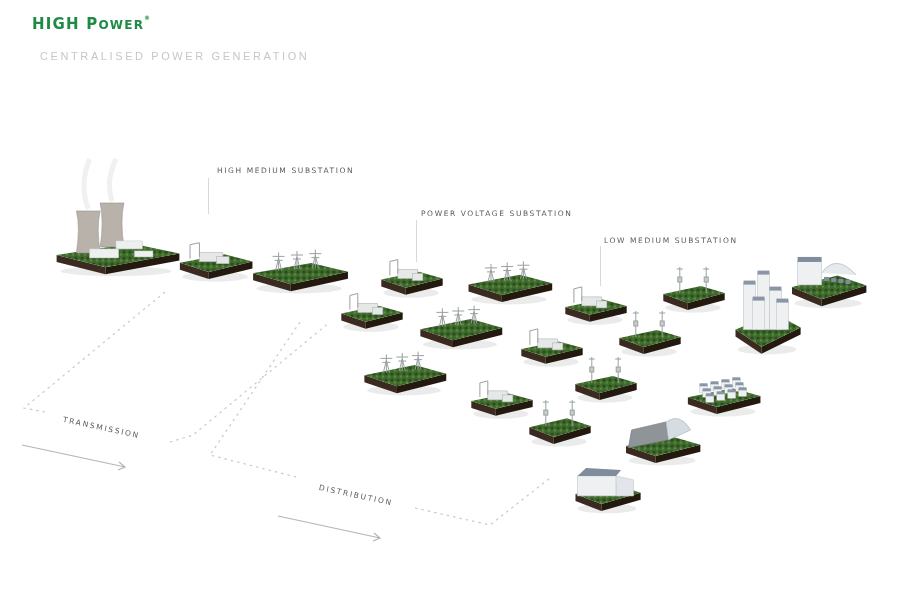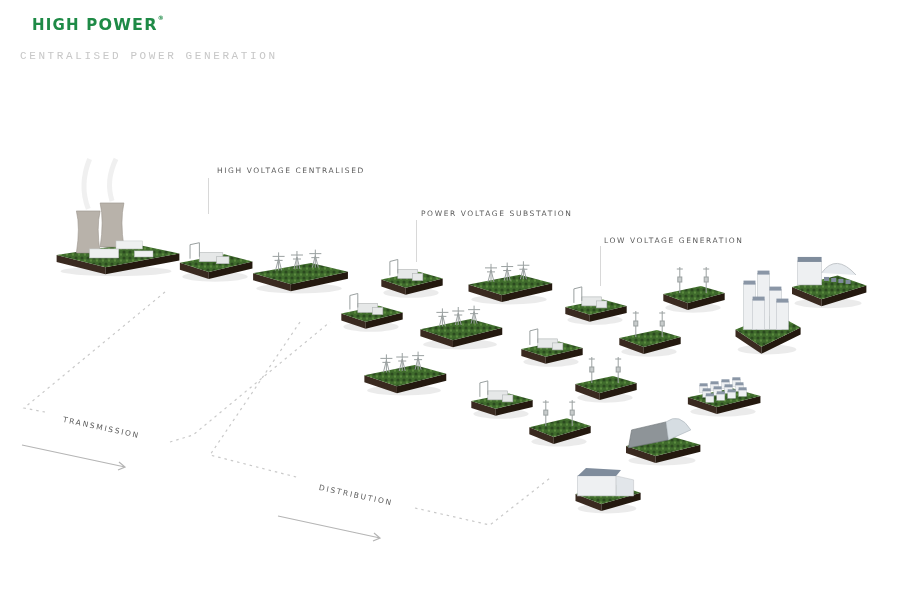--- a/index.html
+++ b/index.html
@@ -1,42 +1,42 @@
 <!DOCTYPE html>
 <html><head>
 <meta charset="utf-8">
 <style>
   html,body{margin:0;padding:0;background:#fff;}
   body{width:900px;height:600px;position:relative;overflow:hidden;font-family:"DejaVu Sans","Liberation Sans",sans-serif;}
   .brand{position:absolute;left:32px;top:15px;font-family:"DejaVu Sans",sans-serif;font-weight:bold;color:#1e8a46;font-size:15px;letter-spacing:1.2px;}
-  .brand .sc{font-size:16px;}
+  .brand .sc{font-size:12px;}
   .brand sup{font-size:6px;vertical-align:top;position:relative;top:-1px;}
-  .subtitle{position:absolute;left:20px;top:50px;font-size:11px;letter-spacing:2.6px;color:#c7c7c7;font-family:Liberation Mono, monospace;}
+  .subtitle{position:absolute;left:40px;top:50px;font-size:11px;letter-spacing:2.6px;color:#c7c7c7;font-family:Liberation Sans, sans-serif;}
   .label{position:absolute;font-size:7.5px;letter-spacing:1.6px;color:#5a5a5a;font-family:"DejaVu Sans",sans-serif;white-space:nowrap;}
   .vline{position:absolute;width:1px;background:#d8d8d8;}
   .rot{position:absolute;font-size:7.5px;letter-spacing:1.8px;color:#5a5a5a;white-space:nowrap;transform-origin:left top;}
   svg.layer{position:absolute;left:0;top:0;}
   .tile{position:absolute;}
 </style>
 </head>
 <body>
 
 <div class="brand">
   <span>HIGH P</span><span class="sc">OWER</span><sup>®</sup>
 </div>
 <div class="subtitle">CENTRALISED POWER GENERATION</div>
 
 <div class="vline" style="left:208px;top:178px;height:36px;"></div>
-<div class="label" style="left:217px;top:166px;">HIGH VOLTAGE CENTRALISED</div>
+<div class="label" style="left:217px;top:166px;">HIGH MEDIUM SUBSTATION</div>
 
 <div class="vline" style="left:416px;top:220px;height:42px;"></div>
 <div class="label" style="left:421px;top:209px;">POWER VOLTAGE SUBSTATION</div>
 
 <div class="vline" style="left:600px;top:246px;height:40px;"></div>
-<div class="label" style="left:604px;top:236px;">LOW VOLTAGE GENERATION</div>
+<div class="label" style="left:604px;top:236px;">LOW MEDIUM SUBSTATION</div>
 
 <svg class="layer" width="900" height="600">
   <g fill="none" stroke="#c9c9c9" stroke-width="1.2" stroke-dasharray="2.5,4">
     <path d="M165 292 L24 408 L45 412 M170 442 L193 435 L330 322"></path>
     <path d="M300 322 L210 455 L300 478 M415 508 L490 525 L550 478"></path>
   </g>
   <g stroke="#b5b5b5" stroke-width="1.2" fill="none">
     <path d="M22 445 L125 467 M119 462 L125 467 L118 470"></path>
     <path d="M278 516 L380 538 M374 533 L380 538 L373 541"></path>
   </g>

